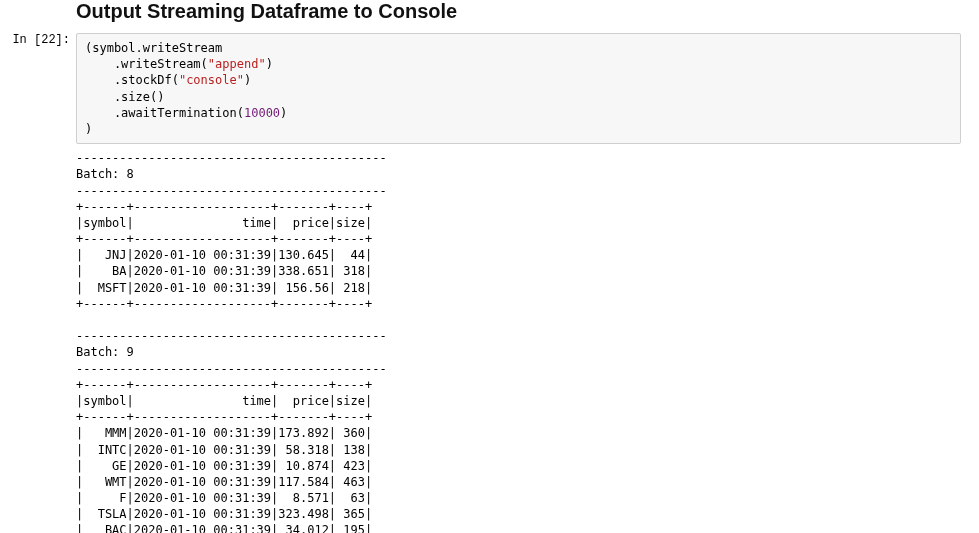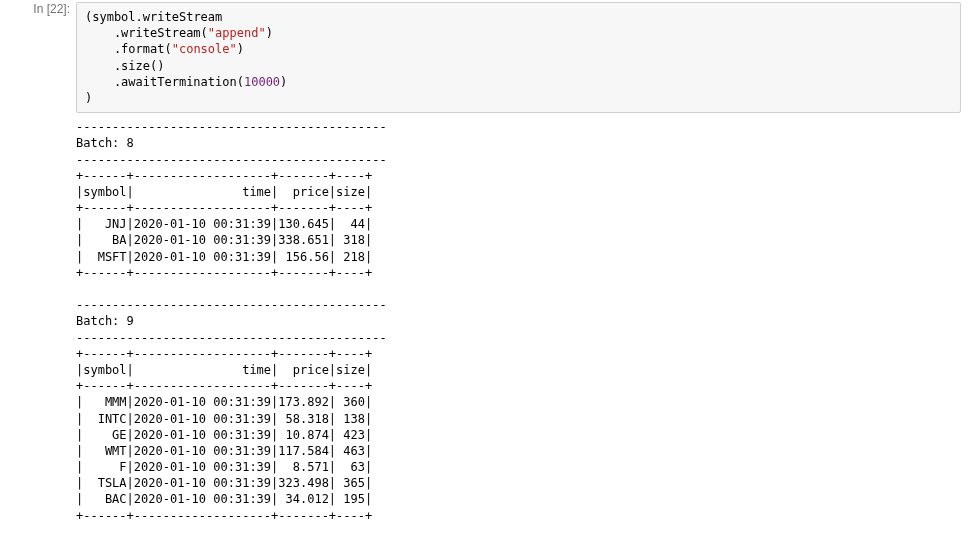--- a/index.html
+++ b/index.html
@@ -17,23 +17,23 @@
   .heading-row {
     display: flex;
     align-items: baseline;
   }
   .prompt-col {
     width: 76px;
     min-width: 76px;
     text-align: right;
     padding-right: 6px;
     box-sizing: border-box;
-    font-family: Liberation Sans, sans-serif;
+    font-family: Liberation Mono, monospace;
     font-size: 12px;
-    color: #737373;
+    color: #000000;
     line-height: 1.3;
   }
   h2.cell-heading {
     margin: 0 0 8px 0;
     font-size: 20px;
     font-weight: 700;
     color: #111;
   }
   .cell-row {
     display: flex;
@@ -68,26 +68,30 @@
     line-height: 1.35;
     white-space: pre;
     color: #000;
   }
 </style>
 </head>
 <body>
 
 <div class="notebook">
 
+  <div class="heading-row">
+    <div class="prompt-col"></div>
+    <h2 class="cell-heading">Output Streaming Dataframe to Console</h2>
+  </div>
 
   <div class="cell-row">
     <div class="prompt-col">In [22]:</div>
     <div class="code-cell"><span>(symbol</span><span class="pun">.writeStream</span>
 <span>    .writeStream(</span><span class="str">"append"</span><span>)</span>
-<span>    .format(</span><span class="str">"console"</span><span>)</span>
+<span>    .stockDf(</span><span class="str">"console"</span><span>)</span>
 <span>    .size()</span>
 <span>    .awaitTermination(</span><span class="num">10000</span><span>)</span>
 <span>)</span></div>
   </div>
 
   <div class="output-row">
     <div class="prompt-col"></div>
     <div class="output-col" id="output">-------------------------------------------
 Batch: 8
 -------------------------------------------

